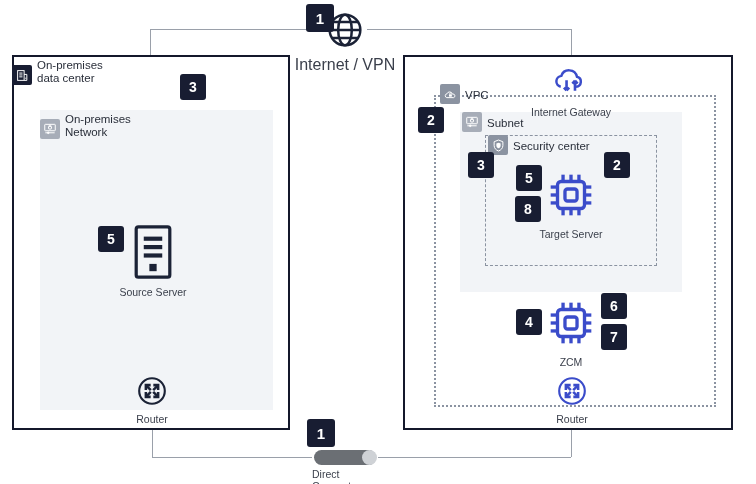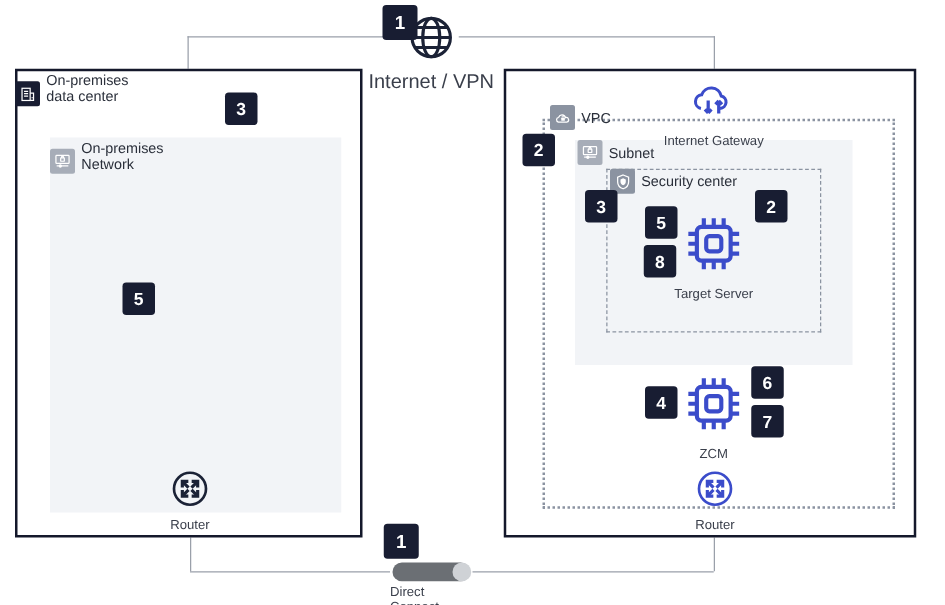--- a/index.html
+++ b/index.html
@@ -174,20 +174,32 @@
         <line x1="4.3" y1="7.2" x2="19.7" y2="7.2"></line>
         <line x1="4.3" y1="16.8" x2="19.7" y2="16.8"></line>
       </svg>
     </span>
     <span class="cap big">Internet / VPN</span>
   </div>
   <div class="badge md" style="left:306px;top:4px;">1</div>
 
   <div class="badge sm" style="left:180px;top:74px;">3</div>
 
+  <div class="node" style="left:125px;top:224px;width:56px;">
+    <span class="ico">
+      <svg width="42" height="56" viewBox="0 0 30 40" fill="none" stroke="#1b2236" stroke-width="2.3">
+        <rect x="3" y="2" width="24" height="36" rx="1.6"></rect>
+        <line x1="8.4" y1="10.5" x2="21.6" y2="10.5" stroke-width="3"></line>
+        <line x1="8.4" y1="16.5" x2="21.6" y2="16.5" stroke-width="3"></line>
+        <line x1="8.4" y1="22.5" x2="21.6" y2="22.5" stroke-width="3"></line>
+        <rect x="12.4" y="28.5" width="5.2" height="5.2" fill="#1b2236" stroke="none"></rect>
+      </svg>
+    </span>
+    <span class="cap">Source Server</span>
+  </div>
   <div class="badge sm" style="left:98px;top:226px;">5</div>
 
   <div class="node" style="left:131px;top:375px;width:42px;">
     <span class="ico">
       <svg width="32" height="32" viewBox="0 0 24 24" fill="none" stroke="#1b2236" stroke-width="1.6">
         <circle cx="12" cy="12" r="9.6"></circle>
         <path d="M11 7.6H7.4v3.6M13 7.6h3.6v3.6M11 16.4H7.4v-3.6M13 16.4h3.6v-3.6" stroke-width="1.9"></path>
         <path d="M8.1 8.3l3 3M15.9 8.3l-3 3M8.1 15.7l3-3M15.9 15.7l-3-3" stroke-width="1.9"></path>
       </svg>
     </span>

